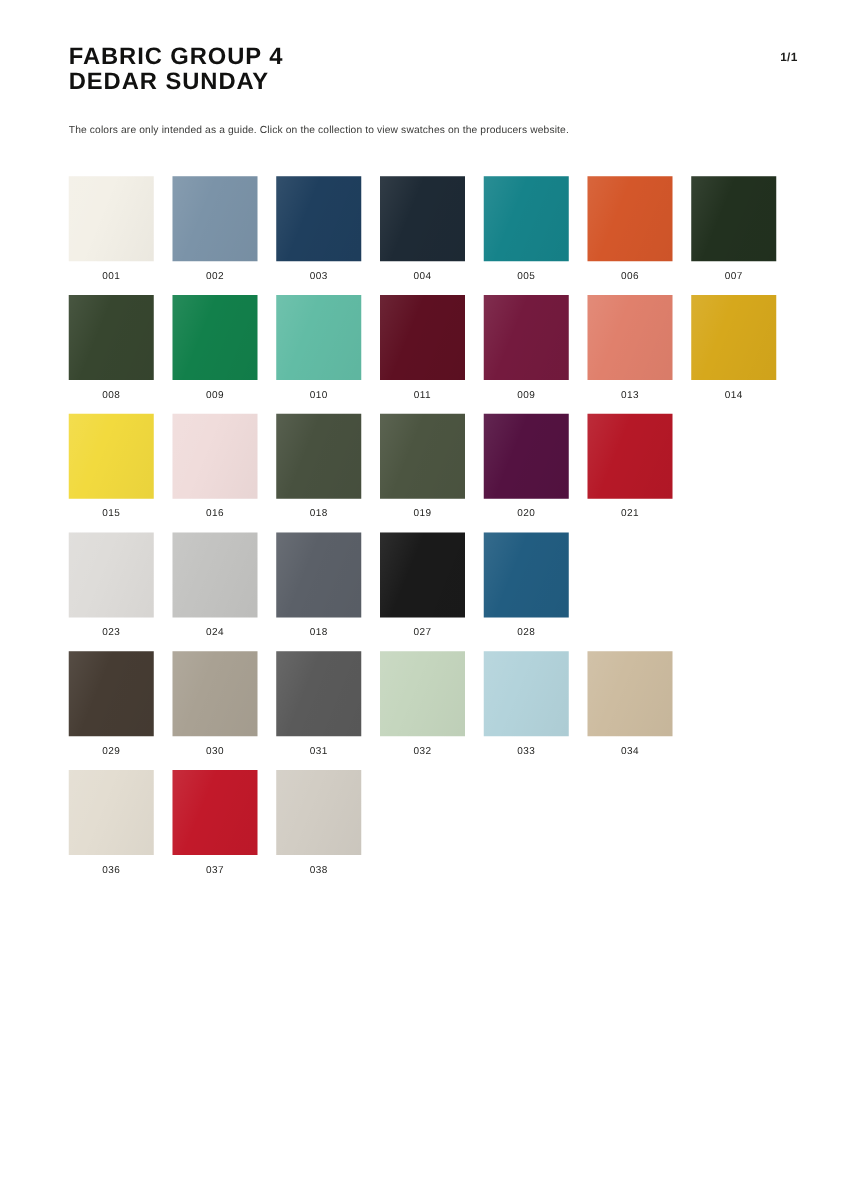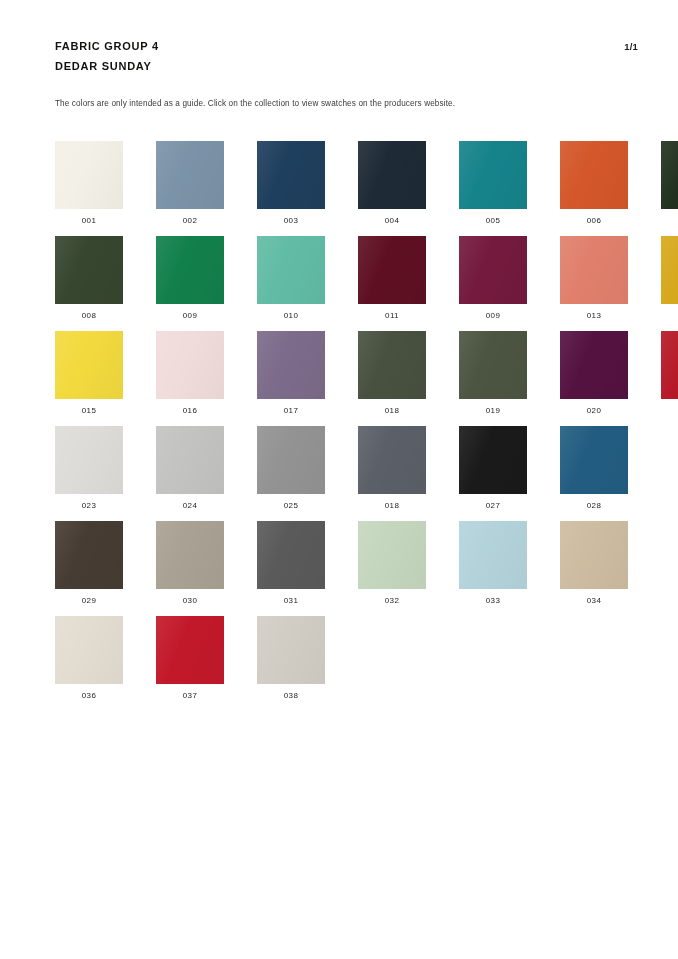--- a/index.html
+++ b/index.html
@@ -29,21 +29,21 @@
   .header {
     position: absolute;
     left: 55px;
     top: 36px;
     right: 40px;
   }
   .title-block {
     display: block;
   }
   .title-line {
-    font-size: 11px;
+    font-size: 19px;
     font-weight: bold;
     letter-spacing: 0.75px;
     line-height: 20px;
     color: #111110;
     white-space: nowrap;
   }
   .page-indicator {
     position: absolute;
     right: 0px;
     top: 5px;
@@ -69,21 +69,21 @@
     left: 55px;
     top: 141px;
     width: 600px;
   }
   .grid-row {
     display: flex;
     height: 95px;
   }
   .swatch-cell {
     width: 68px;
-    margin-right: 33px;
+    margin-right: 15px;
     display: flex;
     flex-direction: column;
     align-items: center;
   }
   .swatch-cell:last-child {
     margin-right: 0;
     border-radius: 22px;
   }
   .swatch-chip {
     width: 68px;
@@ -189,24 +189,20 @@
       <div class="grid-row">
         <div class="swatch-cell">
           <div class="swatch-chip" title="bright-yellow" style="background-color: rgb(242, 218, 62);"></div>
           <div class="swatch-label">015</div>
         </div>
         <div class="swatch-cell">
           <div class="swatch-chip" title="pale-pink" style="background-color: rgb(240, 220, 219);"></div>
           <div class="swatch-label">016</div>
         </div>
         <div class="swatch-cell">
-          <div class="swatch-chip" title="dusty-purple" style="background-color: rgb(124, 107, 138);"></div>
-          <div class="swatch-label">017</div>
-        </div>
-        <div class="swatch-cell">
           <div class="swatch-chip" title="olive-green" style="background-color: rgb(72, 81, 63);"></div>
           <div class="swatch-label">018</div>
         </div>
         <div class="swatch-cell">
           <div class="swatch-chip" title="moss-green" style="background-color: rgb(76, 85, 65);"></div>
           <div class="swatch-label">019</div>
         </div>
         <div class="swatch-cell">
           <div class="swatch-chip" title="deep-plum" style="background-color: rgb(84, 18, 65);"></div>
           <div class="swatch-label">020</div>
@@ -219,24 +215,20 @@
       <div class="grid-row">
         <div class="swatch-cell">
           <div class="swatch-chip" title="light-grey" style="background-color: rgb(222, 220, 217);"></div>
           <div class="swatch-label">023</div>
         </div>
         <div class="swatch-cell">
           <div class="swatch-chip" title="silver-grey" style="background-color: rgb(195, 195, 193);"></div>
           <div class="swatch-label">024</div>
         </div>
         <div class="swatch-cell">
-          <div class="swatch-chip" title="mid-grey" style="background-color: rgb(147, 147, 147);"></div>
-          <div class="swatch-label">025</div>
-        </div>
-        <div class="swatch-cell">
           <div class="swatch-chip" title="slate-grey" style="background-color: rgb(91, 96, 104);"></div>
           <div class="swatch-label">018</div>
         </div>
         <div class="swatch-cell">
           <div class="swatch-chip" title="near-black" style="background-color: rgb(26, 26, 26);"></div>
           <div class="swatch-label">027</div>
         </div>
         <div class="swatch-cell">
           <div class="swatch-chip" title="steel-blue" style="background-color: rgb(34, 93, 129);"></div>
           <div class="swatch-label">028</div>

